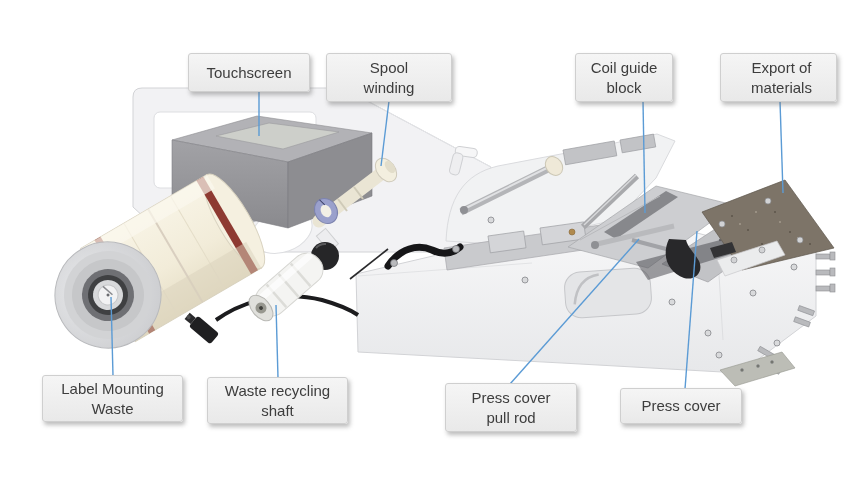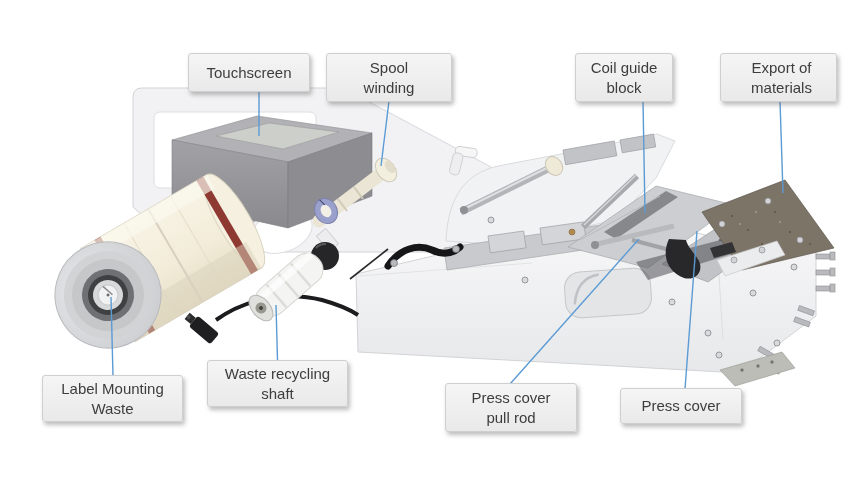--- a/index.html
+++ b/index.html
@@ -17,21 +17,21 @@
     box-shadow:2px 3px 4px rgba(110,110,110,.45);
     color:var(--callout-text,#3d3d3d);
     font-size:15px;line-height:20px;white-space:pre-line;
     padding:2px 5px;
   }
   .co-touchscreen{left:168px;top:53px;width:122px;height:39px;}
   .co-spool-winding{left:306px;top:53px;width:126px;height:49px;}
   .co-coil-guide-block{left:555px;top:53px;width:98px;height:49px;}
   .co-export-of-materials{left:700px;top:53px;width:117px;height:49px;padding-left:11px;}
   .co-label-mounting-sleeve{left:22px;top:375px;width:141px;height:47px;}
-  .co-waste-recycling-shaft{left:187px;top:360px;width:141px;height:47px;}
+  .co-waste-recycling-shaft{left:187px;top:377px;width:141px;height:47px;}
   .co-press-cover-pull-rod{left:425px;top:383px;width:132px;height:49px;}
   .co-press-cover{left:600px;top:388px;width:122px;height:36px;}
 </style>
 </head>
 <body>
 
 <div class="stage">
 
   <svg class="illustration" viewBox="0 0 852 488" xmlns="http://www.w3.org/2000/svg">
     <defs>

